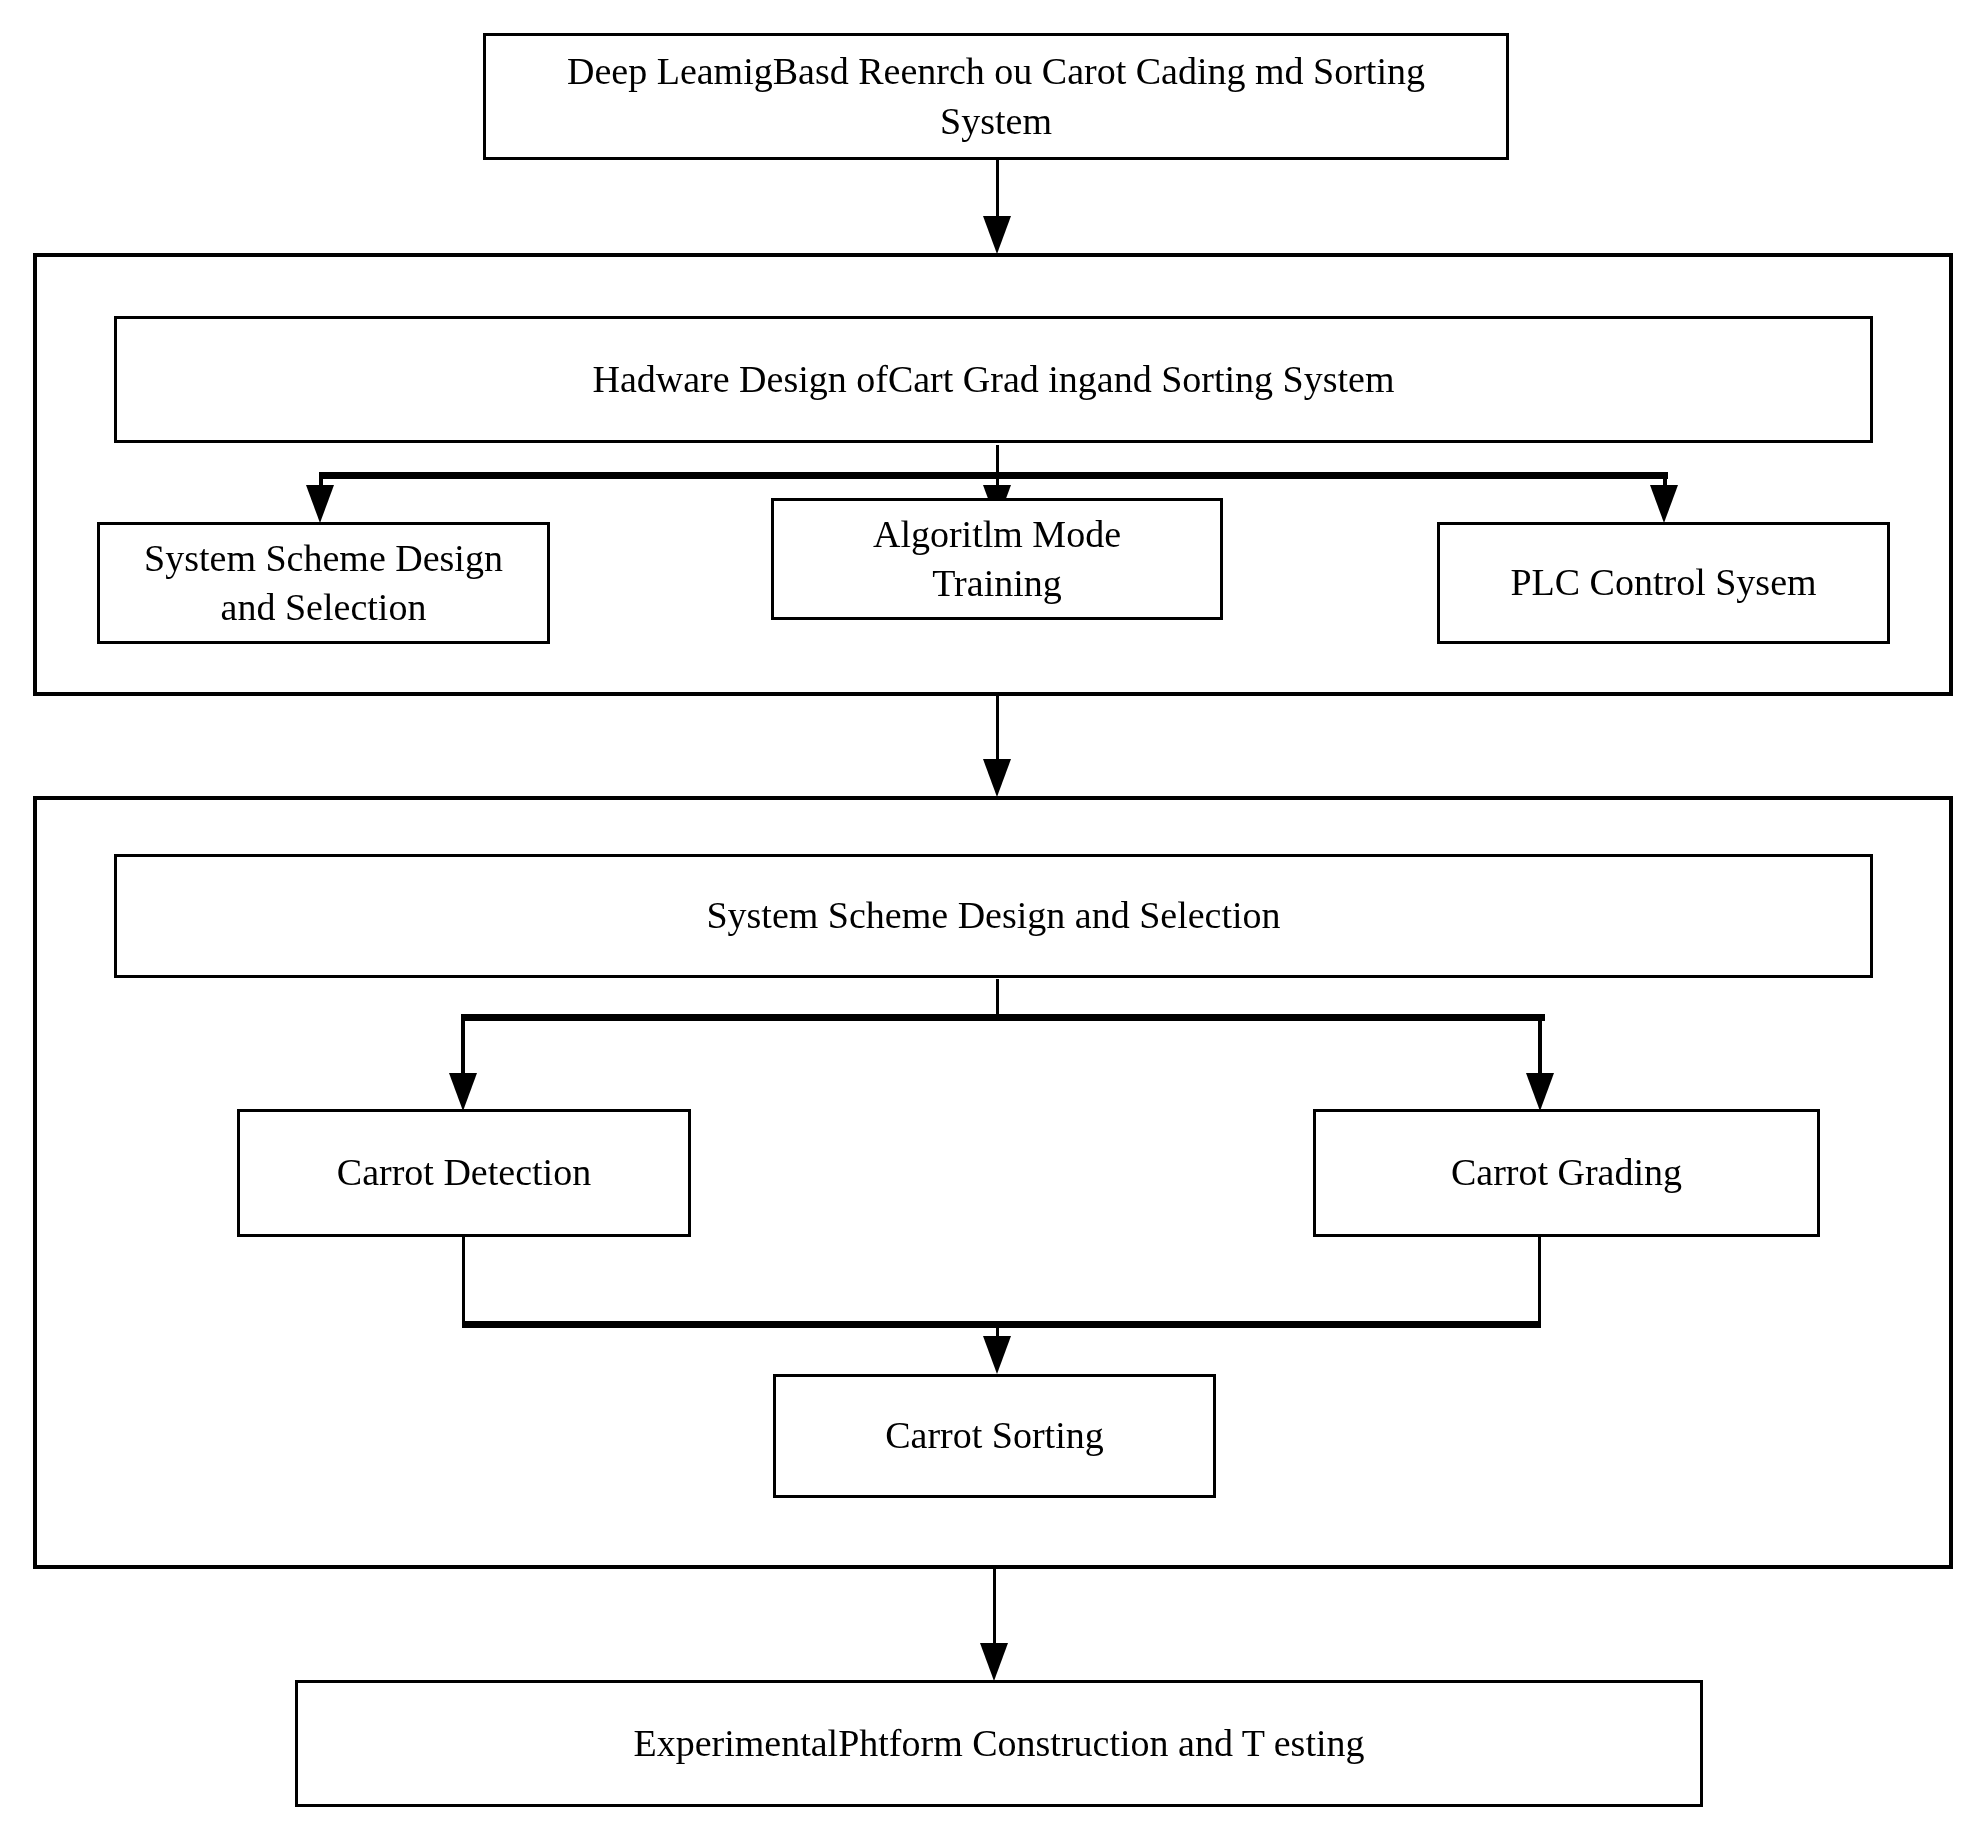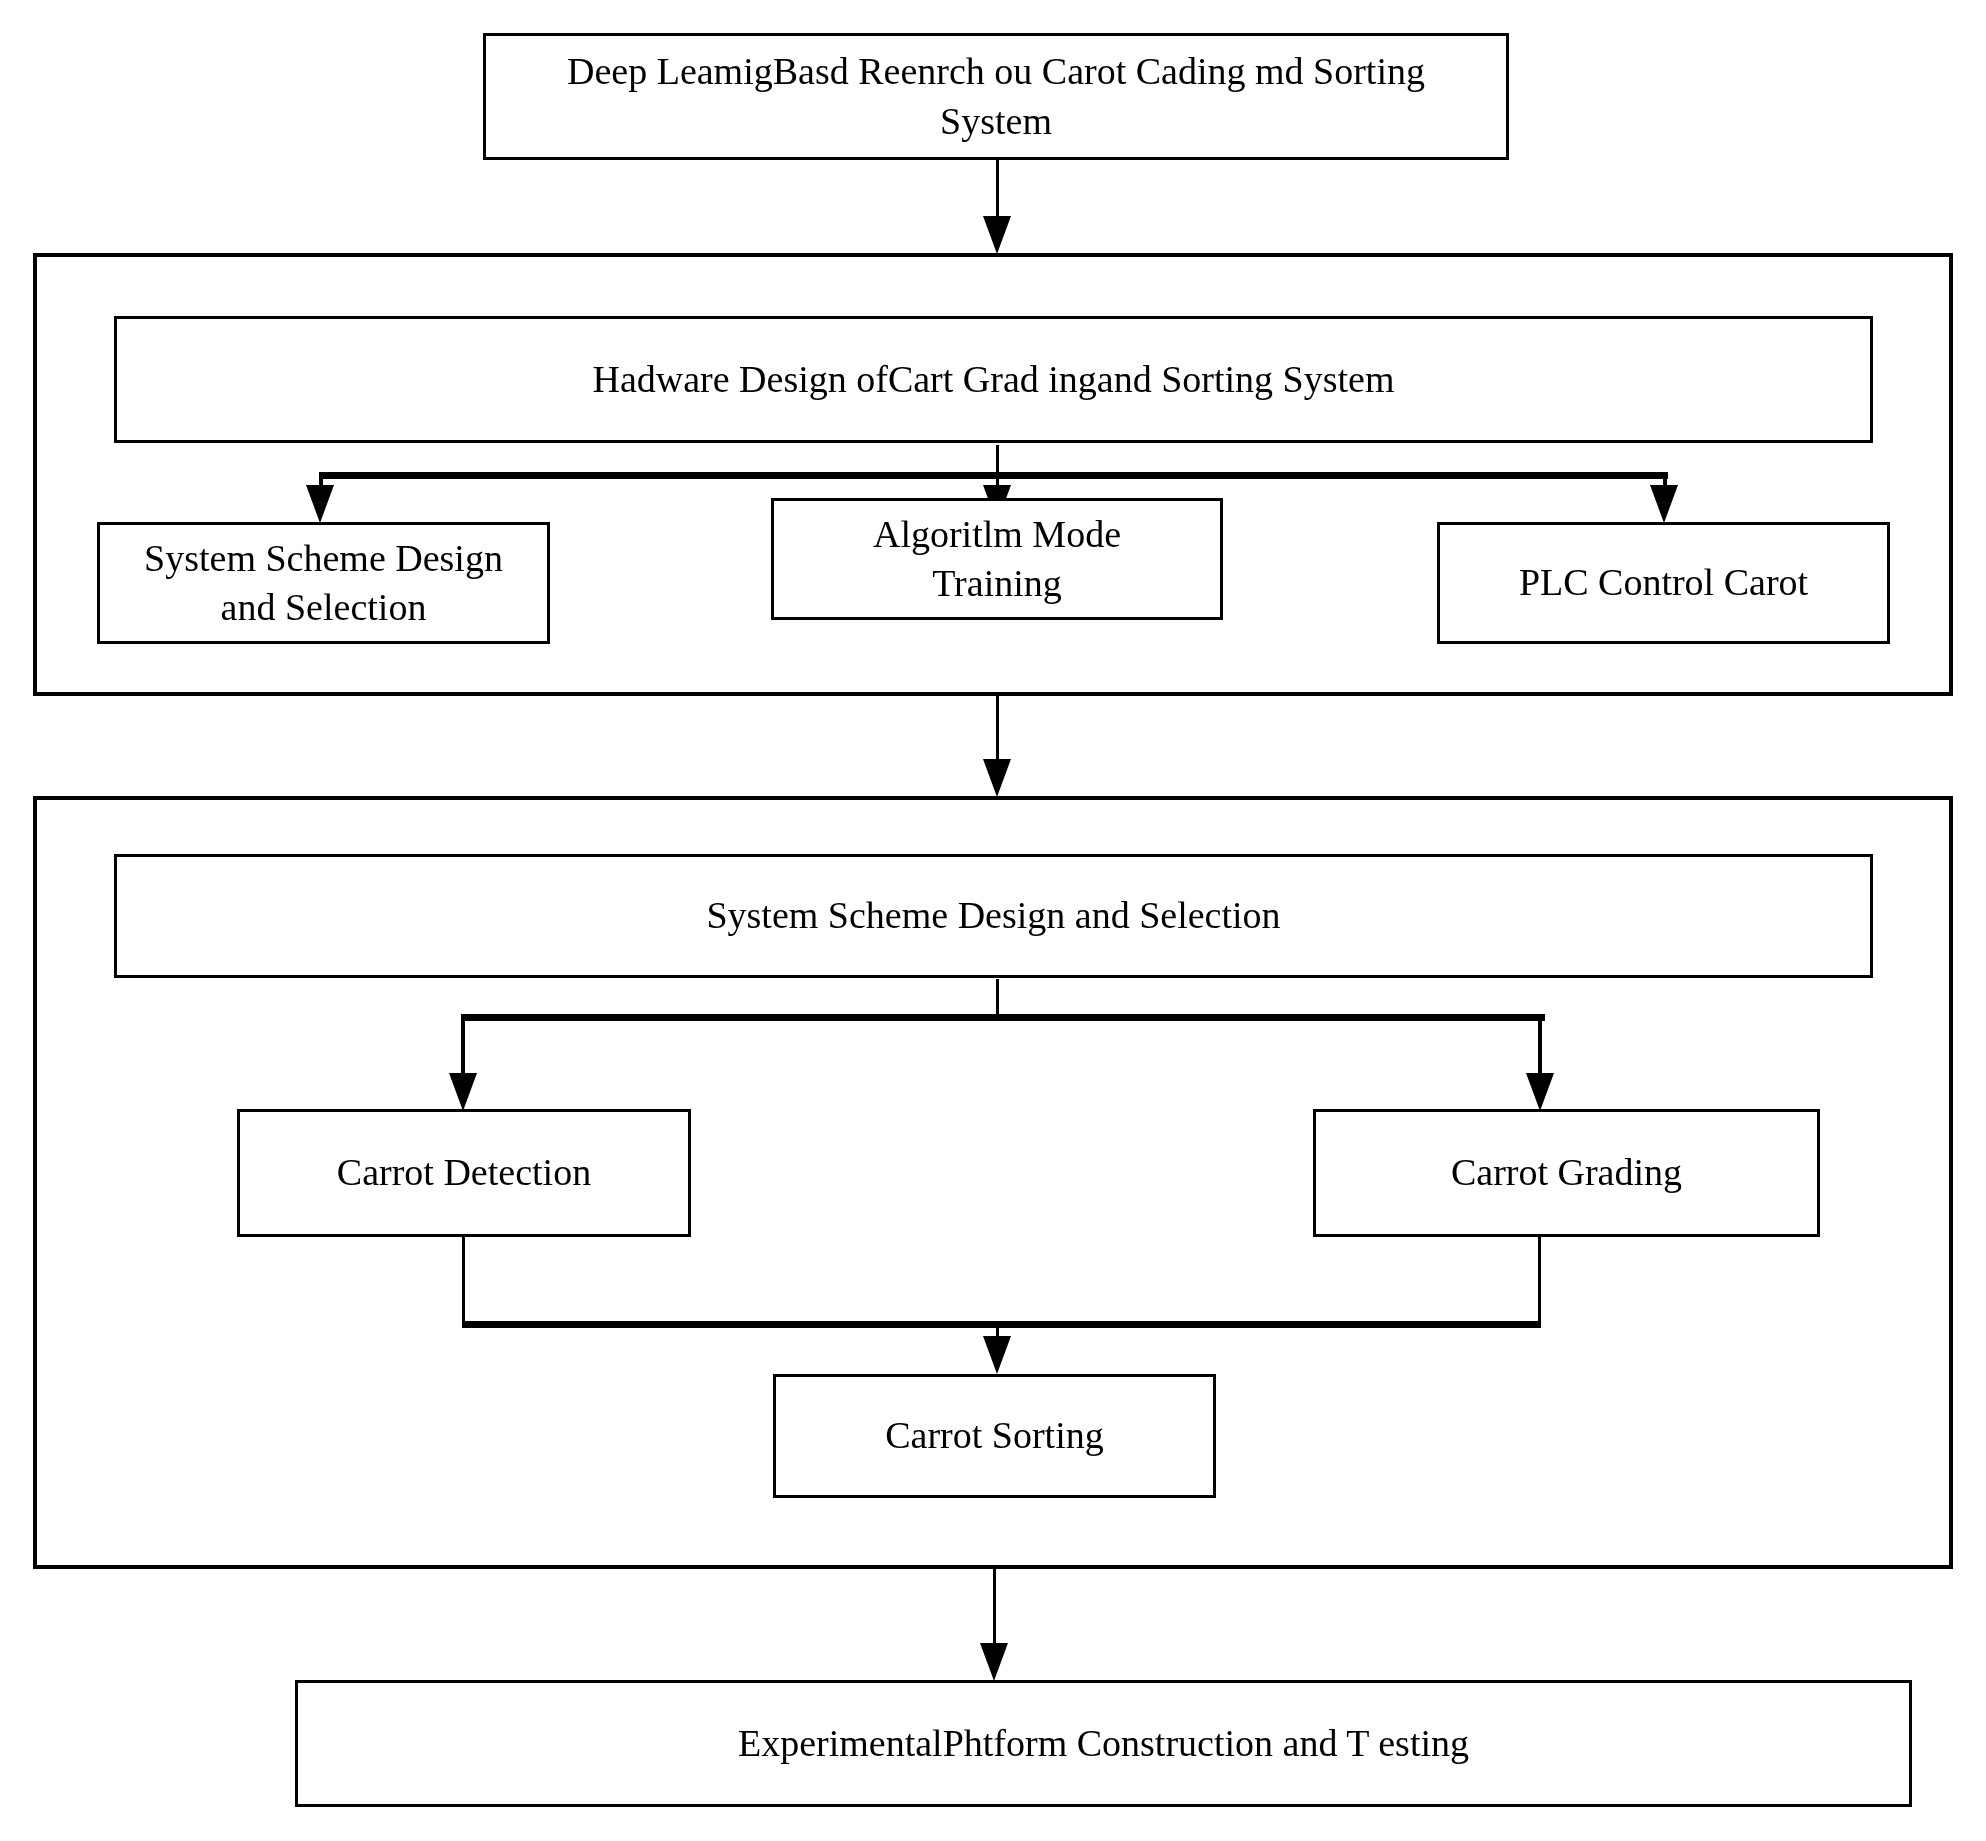--- a/index.html
+++ b/index.html
@@ -77,21 +77,21 @@
   <div class="vline" style="left:1663px; top:472px; width:4.3px; height:20.5px;"></div>
   <div class="arrowhead" style="left:1650px; top:485px;"></div>
 
   <div class="box" style="left:97px; top:522px; width:453px; height:122px;">
     <span>System Scheme Design and Selection</span>
   </div>
   <div class="box" style="left:771px; top:498px; width:452px; height:122px;">
     <span>Algoritlm Mode Training</span>
   </div>
   <div class="box" style="left:1437px; top:522px; width:453px; height:122px;">
-    <span>PLC Control Carot</span>
+    <span>PLC Control Sysem</span>
   </div>
 
   <div class="vline" style="left:996px; top:696px; width:3.4px; height:70px;"></div>
   <div class="arrowhead" style="left:983px; top:759px;"></div>
 
   <div class="section" style="left:33px; top:796px; width:1920px; height:773px;"></div>
 
   <div class="box" style="left:114px; top:854px; width:1759px; height:124px;">
     <span>System Scheme Design and Selection</span>
   </div>
@@ -118,18 +118,18 @@
   <div class="vline" style="left:996px; top:1328px; width:3.4px; height:19px;"></div>
   <div class="arrowhead" style="left:983px; top:1336px;"></div>
 
   <div class="box" style="left:773px; top:1374px; width:443px; height:124px;">
     <span>Carrot Sorting</span>
   </div>
 
   <div class="vline" style="left:993px; top:1569px; width:3.4px; height:81px;"></div>
   <div class="arrowhead" style="left:980px; top:1643px;"></div>
 
-  <div class="box" style="left:295px; top:1680px; width:1617px; height:127px;">
+  <div class="box" style="left:295px; top:1680px; width:1408px; height:127px;">
     <span>ExperimentalPhtform Construction and T esting</span>
   </div>
 
 </div>
 
 
 </body></html>

